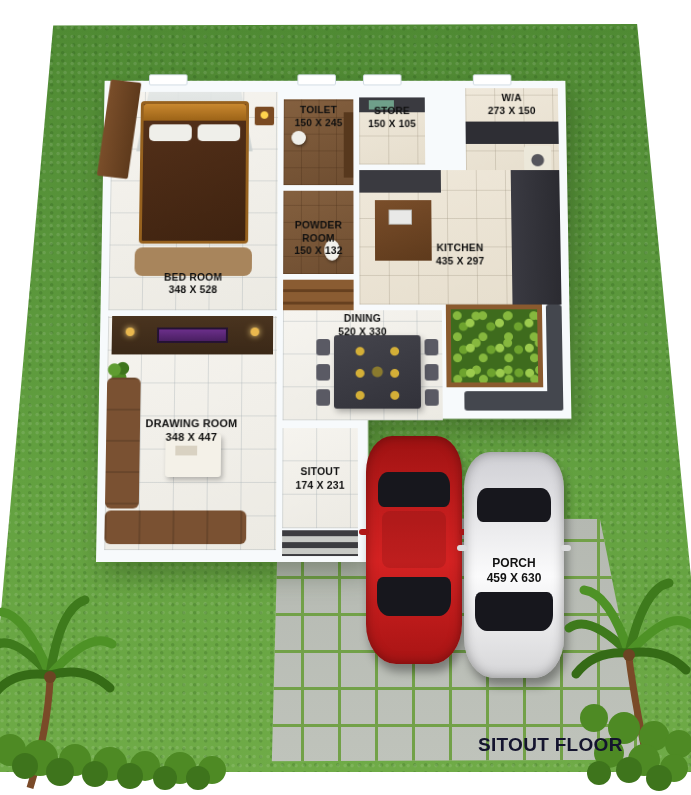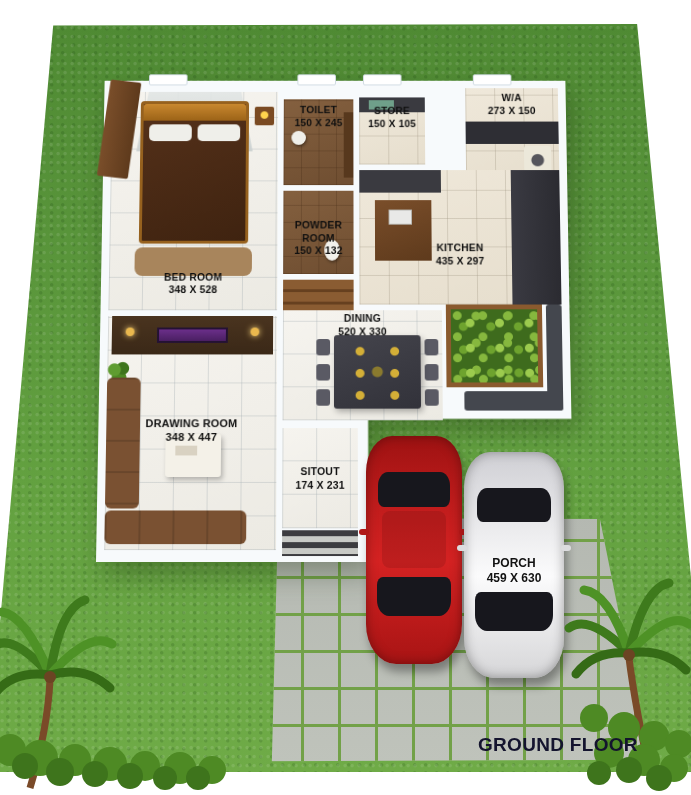--- a/index.html
+++ b/index.html
@@ -393,17 +393,17 @@
       </g>
       <g fill="#3e741c">
         <circle cx="95" cy="222" r="13"></circle>
           <circle cx="65" cy="225" r="12"></circle>
           <circle cx="125" cy="230" r="13"></circle>
       </g>
     </g>
   </svg>
 
   <div class="footer">
-    <div>GROUND FLOOR</div>
+    <div>SITOUT FLOOR</div>
     
   </div>
 
 </div>
 
 </body></html>

